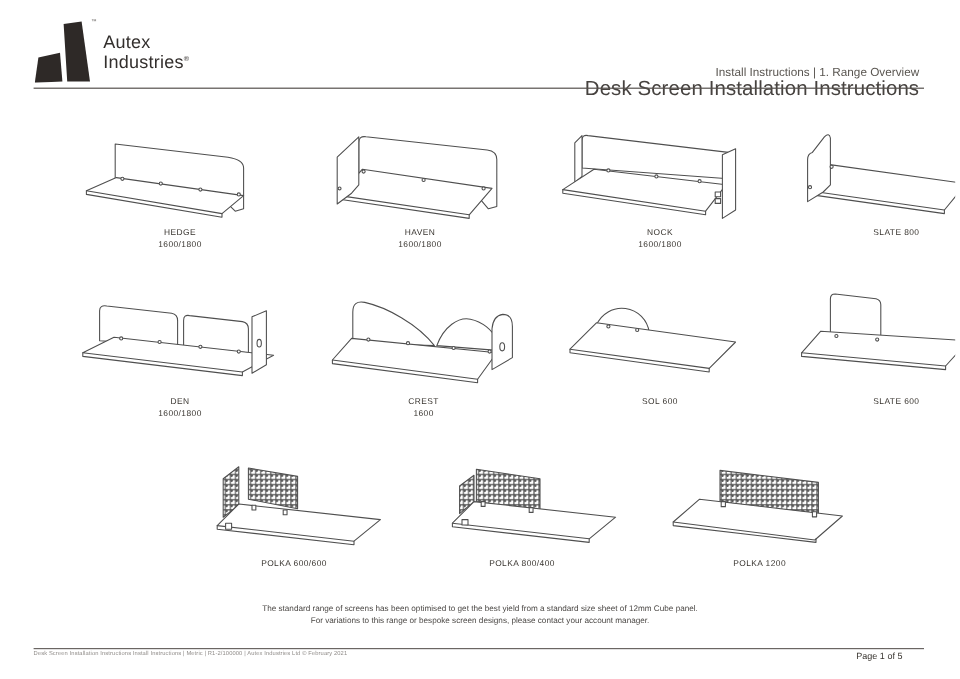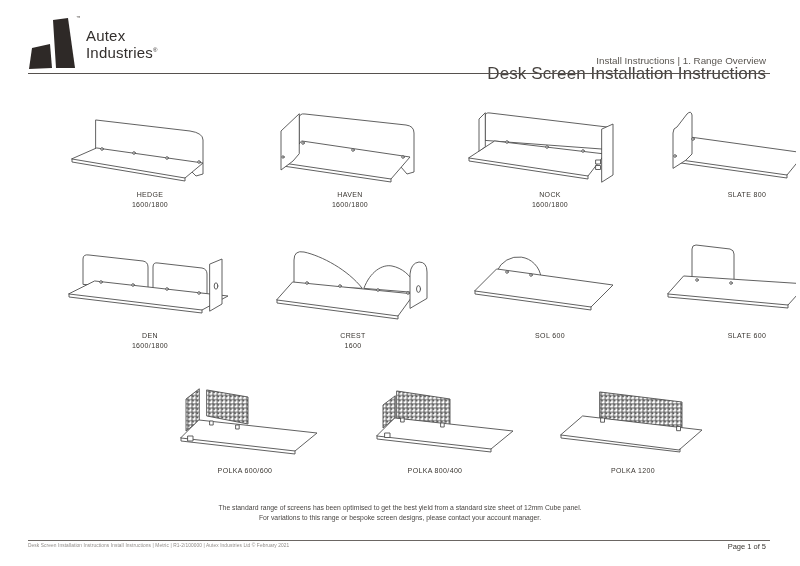--- a/index.html
+++ b/index.html
@@ -22,21 +22,21 @@
   .cap{position:absolute;left:0;width:190px;text-align:center;
        font-size:7px;line-height:9.5px;letter-spacing:.35px;color:#38342f;}
   .row1 .cap{top:86px;} .row2 .cap{top:97px;} .row3 .cap{top:100px;}
   
   .product path,.product polygon,.product polyline,.product line,
   .product circle,.product rect,.product ellipse{stroke:#4f4f4f;stroke-width:.9;stroke-linejoin:round;stroke-linecap:round;}
   .w{fill:#fff;} .n{fill:none;} .cn{fill:#fff;stroke-width:.8;}
   
   #note{left:0;top:503px;width:800px;text-align:center;font-size:6.8px;line-height:9.6px;color:#4a4744;}
   #footer-left{left:28px;top:543px;font-size:4.8px;color:#8f8b88;letter-spacing:.1px;}
-  #footer-page{right:30px;top:542px;text-align:right;font-size:7.5px;color:#38342f;}
+  #footer-page{right:44px;top:542px;text-align:right;font-size:7.5px;color:#38342f;}
 </style>
 </head>
 <body>
 
 <div id="page">
 
   <svg id="logo-mark" class="abs" width="47" height="52" viewBox="0 0 47 52">
     <polygon points="3,31 21,27 23,51 0,52" fill="#2e2927" stroke="none"></polygon>
     <polygon points="24,3 39,1 46,51 27,51" fill="#2e2927" stroke="none"></polygon>
   </svg>

